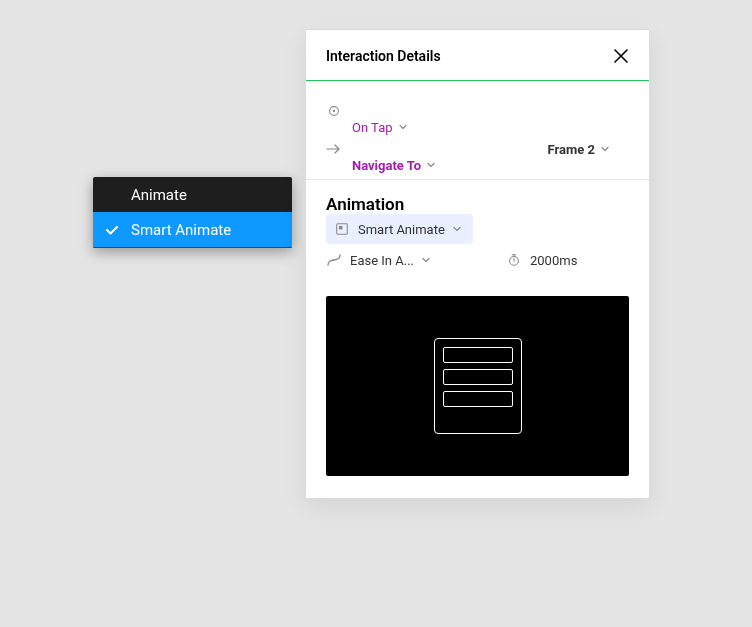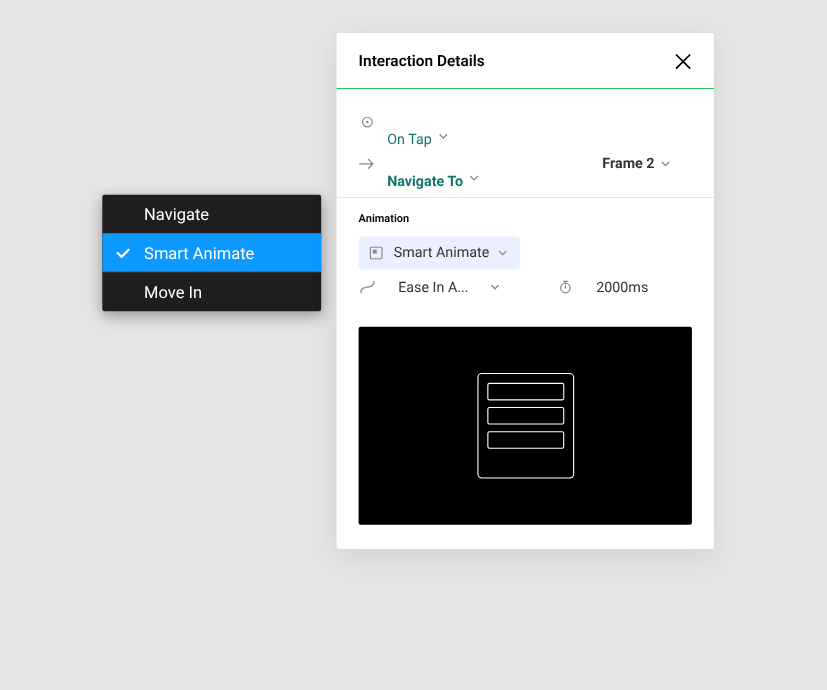--- a/index.html
+++ b/index.html
@@ -98,22 +98,23 @@
     width: 16px;
     height: 16px;
     flex-shrink: 0;
     display: flex;
     align-items: center;
     justify-content: center;
   }
 
   .dropdown-label {
     font-size: 13px;
-    color: #0f766e;
-    display: flex;
+    color: #a21caf;
+    display: flex;
+    align-items: center;
     gap: 6px;
     cursor: pointer;
     margin-top: 32px;
   }
 
   .chevron {
     width: 8px;
     height: 8px;
   }
 
@@ -122,24 +123,23 @@
     margin-right: 20px;
     font-size: 13px;
     color: #333;
     display: flex;
     align-items: center;
     gap: 6px;
     cursor: pointer;
   }
 
   .section-title {
-    font-size: 10px;
+    font-size: 17px;
     font-weight: 600;
     color: #000;
-    margin-bottom: 10px;
   }
 
   .pill-row {
     display: flex;
     align-items: center;
     gap: 30px;
   }
   .pill-row + .pill-row { margin-top: 8px; }
 
   .anim-selector {
@@ -153,21 +153,21 @@
     cursor: pointer;
   }
   .anim-selector .label {
     font-size: 13px;
     color: #333;
   }
 
   .ease-selector, .duration-selector {
     display: inline-flex;
     align-items: center;
-    gap: 20px;
+    gap: 8px;
     cursor: pointer;
     font-size: 13px;
     color: #333;
   }
   .ease-selector { width: 150px; }
   .ease-selector .label {
     max-width: 92px;
     overflow: hidden;
     text-overflow: ellipsis;
     white-space: nowrap;
@@ -196,34 +196,31 @@
     height: 16px;
     border: 1.5px solid #ffffff;
     border-radius: 2px;
   }
 </style>
 </head>
 <body>
 
 <div class="dropdown">
   <div class="dropdown-item">
-    <span>Navigate</span>
+    <span>Animate</span>
   </div>
   <div class="dropdown-item selected">
     <span class="check">
       <svg viewBox="0 0 14 14" width="14" height="14">
           <path d="M2 7 L5.5 10.5 L12 4" stroke="#fff" stroke-width="2" fill="none" stroke-linecap="round" stroke-linejoin="round"></path>
         </svg>
     </span>
     <span>Smart Animate</span>
   </div>
   <div class="dropdown-divider"></div>
-  <div class="dropdown-item">
-    <span>Move In</span>
-  </div>
 </div>
 
 <div class="panel">
   <div class="panel-header">
     <div class="panel-title">Interaction Details</div>
     <div class="close-btn">
       <svg viewBox="0 0 16 16" width="16" height="16">
         <path d="M2 2 L14 14 M14 2 L2 14" stroke="#000" stroke-width="1.6" stroke-linecap="round"></path>
       </svg>
     </div>

